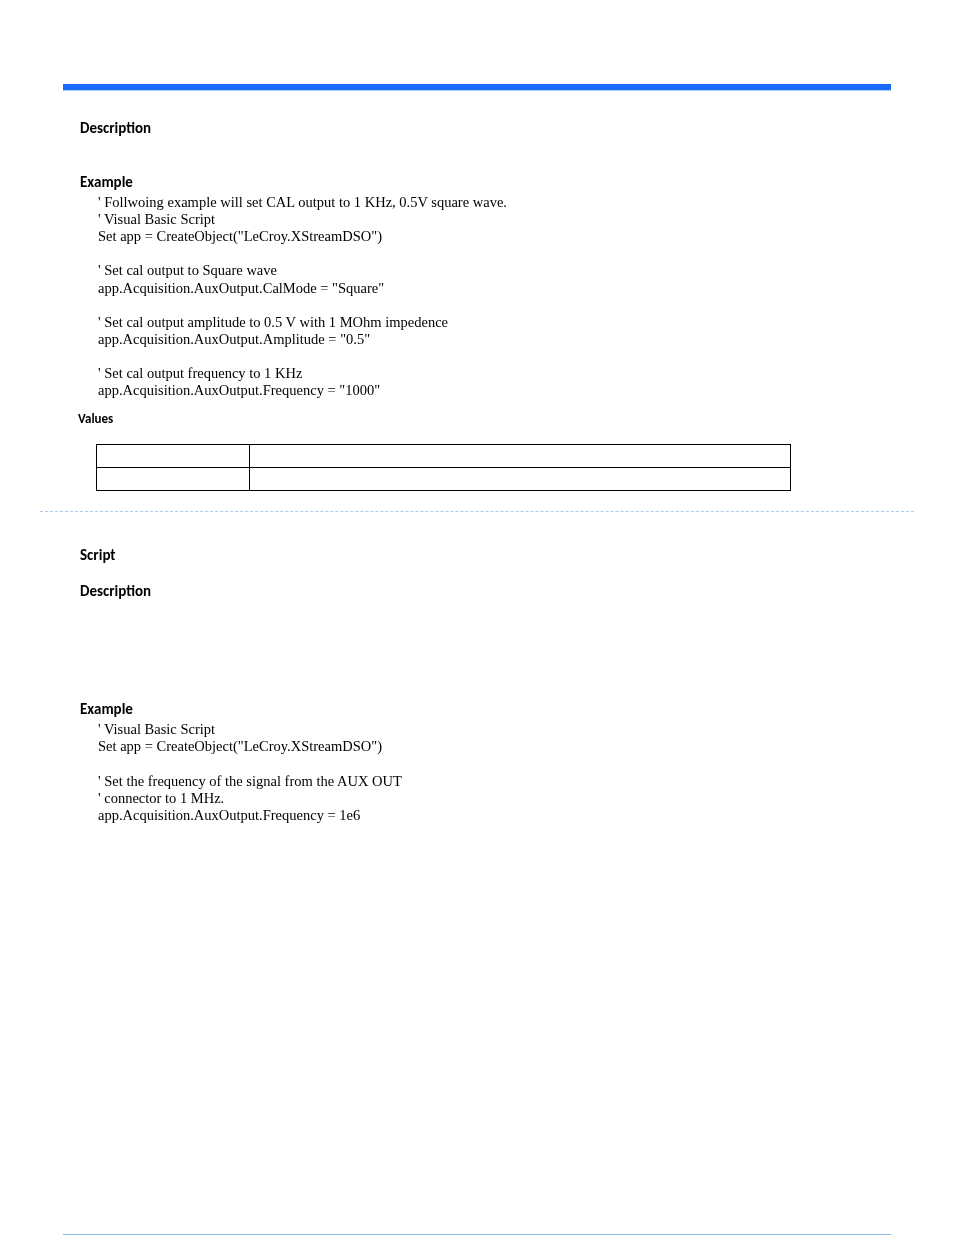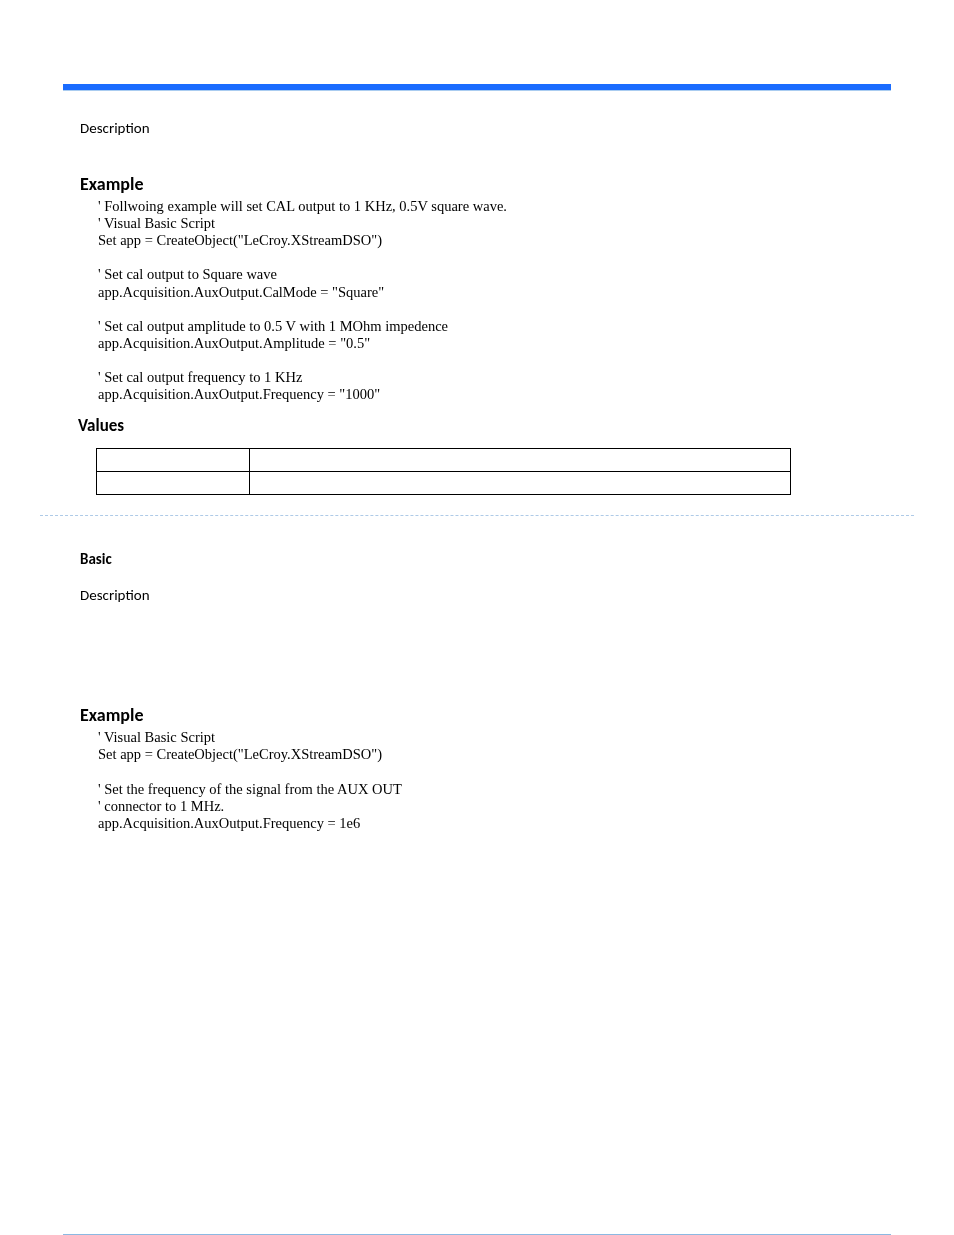--- a/index.html
+++ b/index.html
@@ -18,43 +18,43 @@
   .blue-bar {
     margin: 84px 63px 0 63px;
     height: 7px;
     background: #1a6cff;
     border-bottom: 1px solid #aaccf0;
   }
   .content {
     padding: 28px 63px 0 80px;
   }
   .heading {
-    font-weight: 400;
+    font-weight: 700;
     font-size: 15px;
     margin-bottom: 14px;
   }
   .heading-tight {
     font-weight: 700;
-    font-size: 18px;
+    font-size: 15px;
     margin-bottom: 3px;
   }
   .code-block {
     font-family: Liberation Serif, serif;
     font-size: 14.5px;
     white-space: pre;
     padding-left: 18px;
     line-height: 1.18;
     margin-bottom: 12px;
   }
   .values-heading {
     font-weight: 700;
-    font-size: 17px;
+    font-size: 13px;
     margin-left: -2px;
     margin-top: 4px;
-    margin-bottom: 12px;
+    margin-bottom: 18px;
   }
   .table-wrap { padding-left: 16px; padding-right: 100px; }
   table.values {
     border-collapse: collapse;
     width: 100%;
   }
   table.values td {
     border: 1px solid #000;
     height: 23px;
     padding: 0 4px;
@@ -122,21 +122,21 @@
           <td class="c2"></td>
         </tr>
       </tbody>
         </table>
     </div>
   </div>
 
   <div class="dashed-sep"></div>
 
   <div class="section2">
-    <div class="range-heading">Basic</div>
+    <div class="range-heading">Script</div>
     <div class="heading">Description</div>
     <div class="big-gap"></div>
     <div class="heading-tight">Example</div>
     <div class="code-block">' Visual Basic Script
 Set app = CreateObject("LeCroy.XStreamDSO")
 
 ' Set the frequency of the signal from the AUX OUT
 ' connector to 1 MHz.
 app.Acquisition.AuxOutput.Frequency = 1e6</div>
   </div>

